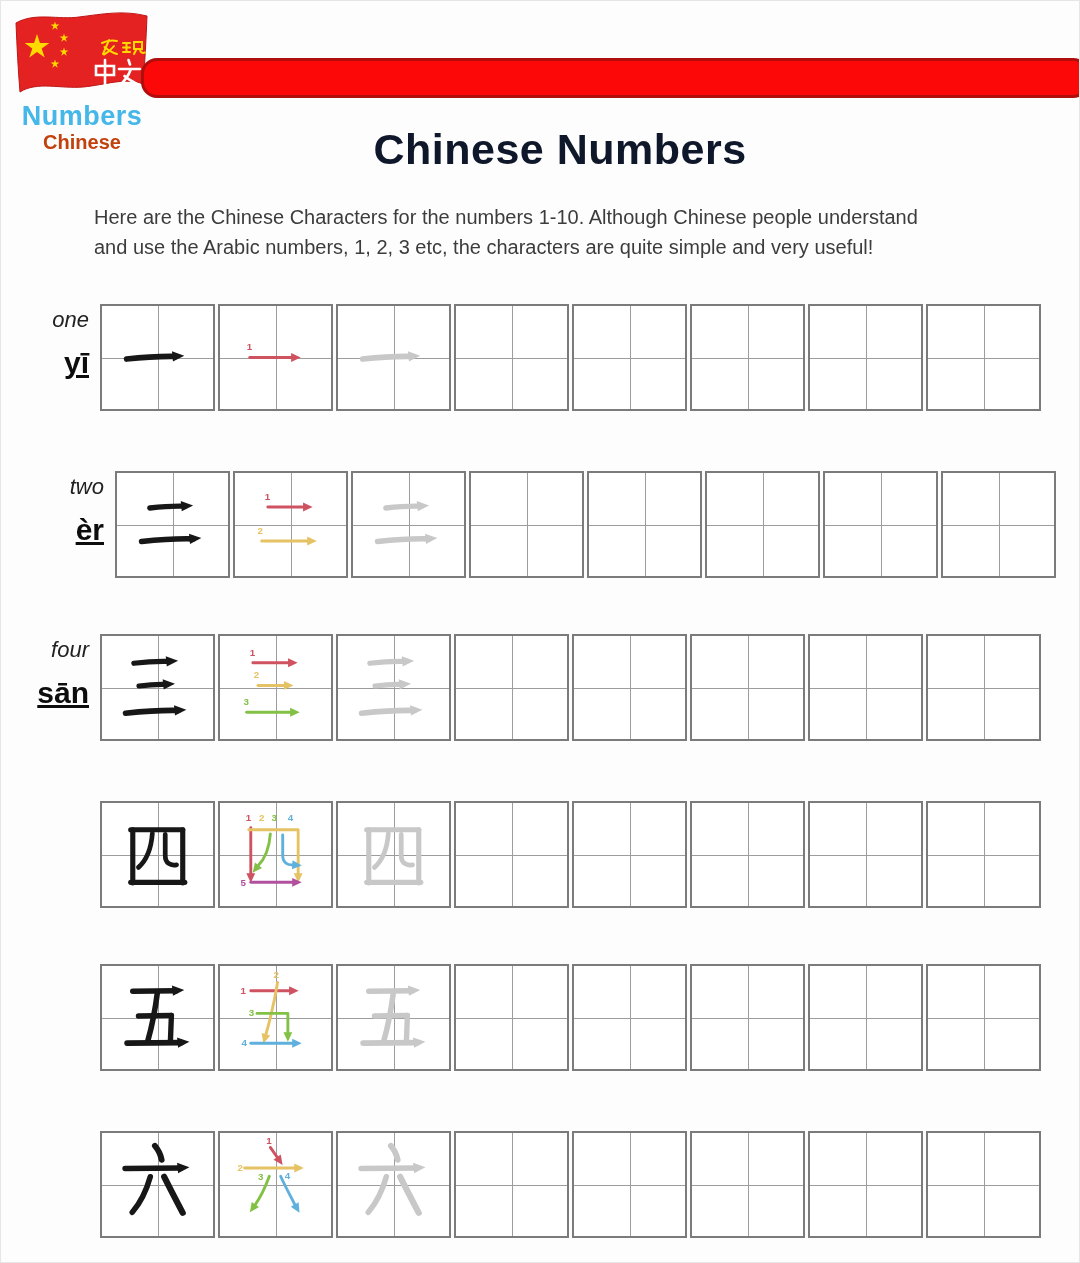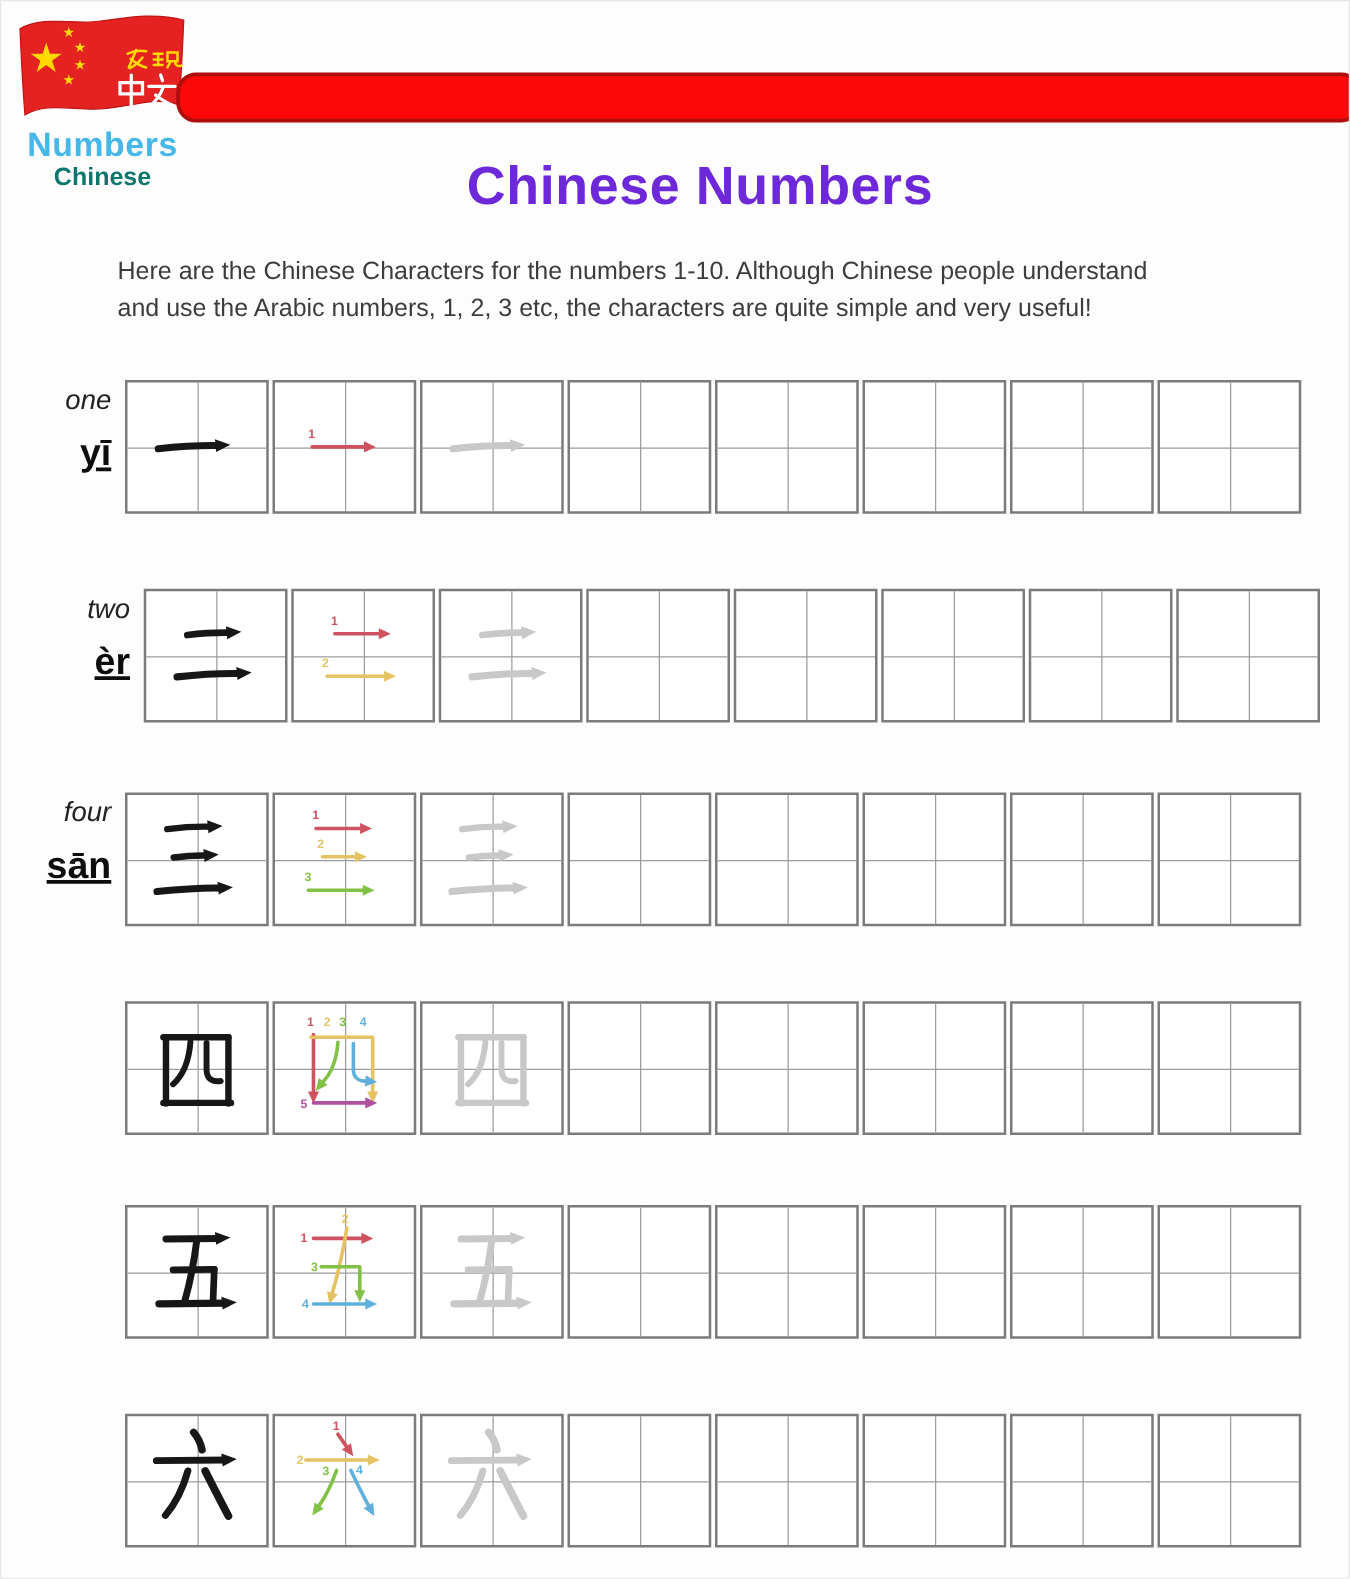--- a/index.html
+++ b/index.html
@@ -4,23 +4,23 @@
 <style>
   html,body{margin:0;padding:0;background:#ffffff;}
   .page{position:relative;width:1080px;height:1263px;background:#fdfdfd;overflow:hidden;
         font-family:"Liberation Sans",sans-serif;border:1px solid #e6e6e6;box-sizing:border-box;}
   
   .banner{position:absolute;left:140px;top:57px;right:-10px;height:34px;
           background:#fd0808;border:3px solid #b00d0d;border-radius:16px;}
   .logo{position:absolute;left:2px;top:6px;width:158px;text-align:center;}
   .logo svg{display:block;margin:0 auto;}
   .logo-brand{font-size:27px;font-weight:700;color:#45b7e8;letter-spacing:.5px;line-height:1.0;margin-top:1px;}
-  .logo-sub{font-size:20px;font-weight:600;color:#0f766e;line-height:1.0;margin-top:2px;}
+  .logo-sub{font-size:20px;font-weight:600;color:#c2410c;line-height:1.0;margin-top:2px;}
   .title{position:absolute;top:124px;left:40px;right:0;text-align:center;
-         font-size:43px;font-weight:600;color:#6d28d9;letter-spacing:.5px;}
+         font-size:43px;font-weight:600;color:#0f172a;letter-spacing:.5px;}
   .intro{position:absolute;left:93px;top:202px;font-size:20px;line-height:29.5px;color:#3c3c3c;}
   
   .prow{position:absolute;left:0;width:1080px;height:110px;}
   .rlabel{position:absolute;left:0;top:0;width:88px;text-align:right;}
   .eng{display:block;font-style:italic;font-size:22px;color:#222;margin-top:3px;}
   .pin{display:block;font-weight:700;font-size:30px;color:#0d0d0d;margin-top:13px;text-decoration:underline;}
   .boxes{position:absolute;left:99px;top:0;display:flex;gap:3px;}
   .box{width:111px;height:103px;border:2px solid #7b7b7b;position:relative;background:#ffffff;}
   .box::before{content:"";position:absolute;left:50%;top:0;bottom:0;width:1px;background:#9c9c9c;}
   .box::after{content:"";position:absolute;top:50%;left:0;right:0;height:1px;background:#9c9c9c;}

